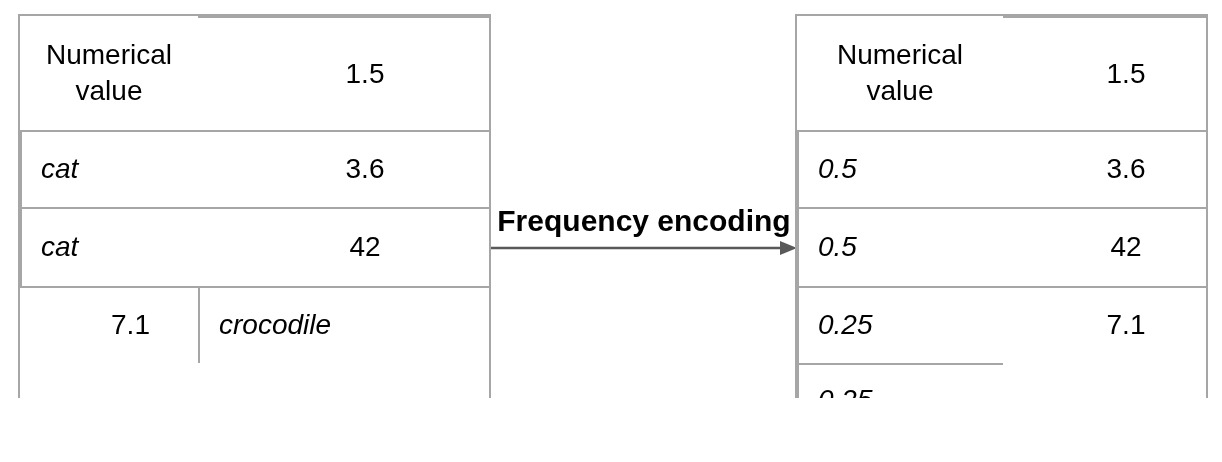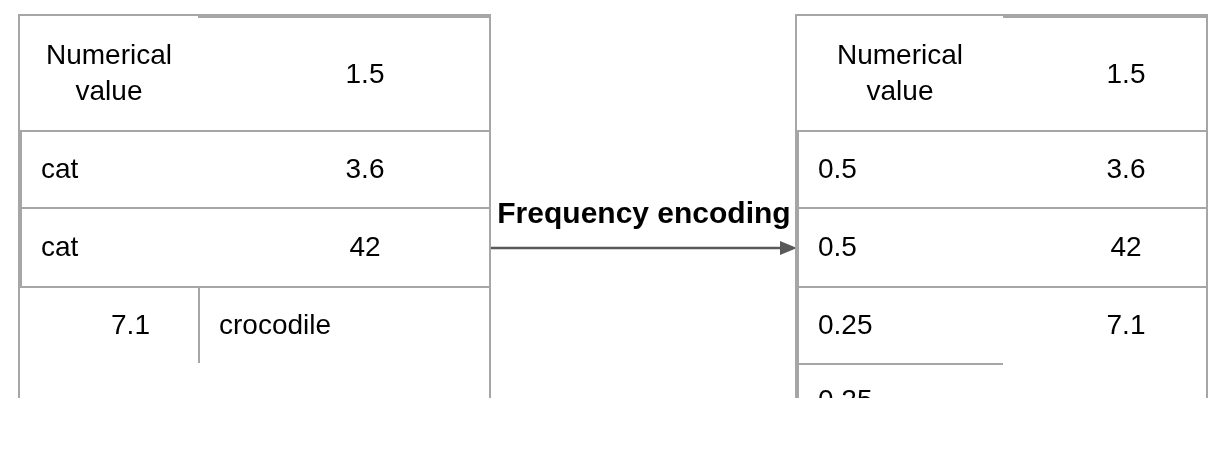--- a/index.html
+++ b/index.html
@@ -41,26 +41,26 @@
     display: flex;
     align-items: center;
     font-size: 28px;
     line-height: 1.29;
     background: #ffffff;
     padding-left: 43px;
   }
   .cell.c2 { border-left: 2px solid var(--border-color, #a6a6a6); }
   .cell.rb { border-top: 2px solid var(--border-color, #a6a6a6); }
   .cell.mid { justify-content: center; text-align: center; }
-  .cell.lft { justify-content: flex-start; padding-left: 19px; text-align: center; }
+  .cell.lft { justify-content: flex-start; padding-left: 19px; text-align: center; font-style: italic; }
   .hdr { padding: 0 6px; }
   .arrow-label {
     position: absolute;
     left: 491px;
-    top: 196px;
+    top: 204px;
     width: 306px;
     text-align: center;
     font-size: 30px;
     font-weight: bold;
     color: var(--text-color, #000000);
     white-space: nowrap;
   }
   .arrow-svg {
     position: absolute;
     left: 491px;

